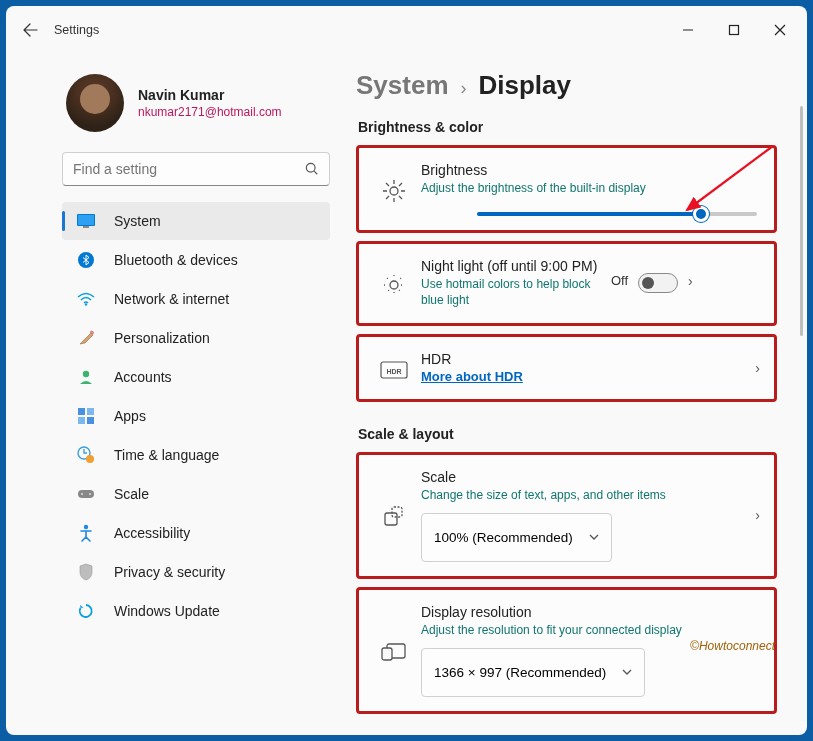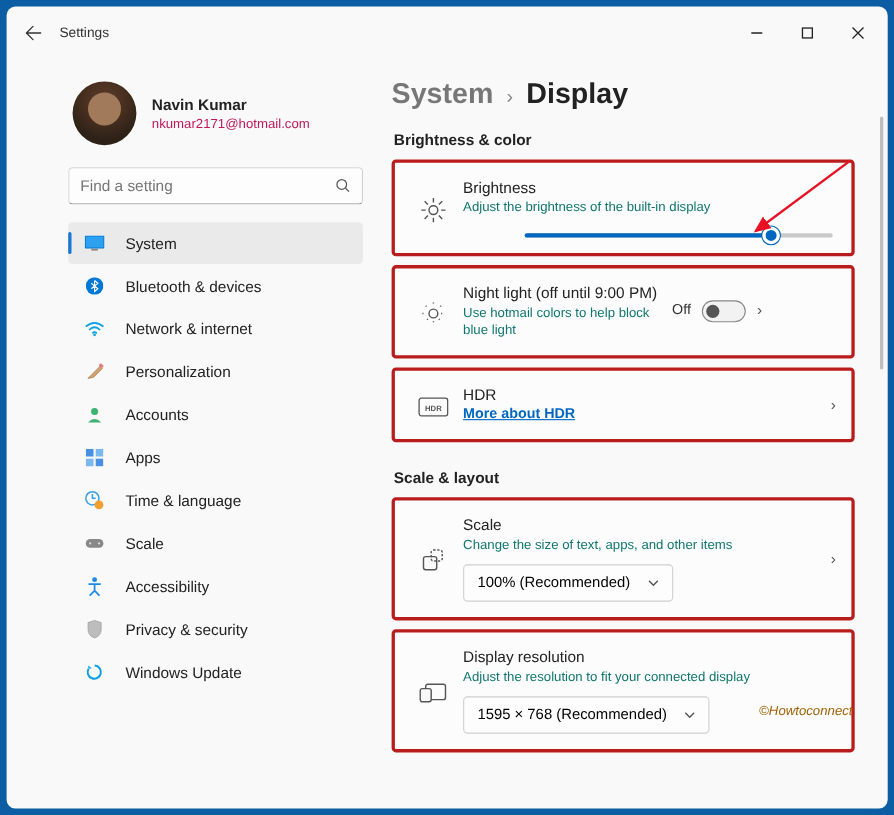--- a/index.html
+++ b/index.html
@@ -40,21 +40,21 @@
 .card .cright { display:flex; align-items:flex-start; gap:10px; margin-left:10px; align-self:center; }
 .chevron-right { color:#555; font-size:14px; }
 .slider-row { margin-top:16px; display:flex; align-items:center; }
 .slider { position:relative; width: 280px; height:4px; background:#c9c9c9; border-radius:2px; margin-left:56px; }
 .slider .fill { position:absolute; left:0; top:0; bottom:0; width:80%; background:#0067c0; border-radius:2px; }
 .slider .thumb { position:absolute; top:50%; left:80%; width:16px; height:16px; background:#0067c0; border:3px solid #fff; box-shadow:0 0 0 1px #0067c0; border-radius:50%; transform:translate(-50%,-50%); }
 .toggle { width:40px; height:20px; border-radius:10px; border:1px solid #888; background:#f2f2f2; position:relative; }
 .toggle .knob { position:absolute; left:3px; top:3px; width:12px; height:12px; background:#555; border-radius:50%; }
 .toggle-label { font-size:13px; color:#333; }
 .link { color:#0067c0; font-size:13px; font-weight:600; }
-.selectbox { margin-top:10px; display:inline-flex; align-items:center; border:1px solid #d0d0d0; background:#fdfdfd; border-radius:4px; height:34px; padding:0 12px; font-size:13.5px; gap:16px; cursor:pointer; }
+.selectbox { margin-top:10px; display:inline-flex; align-items:center; border:1px solid #d0d0d0; background:#fdfdfd; border-radius:4px; height:49px; padding:0 12px; font-size:13.5px; gap:16px; cursor:pointer; }
 .arrow-annot { position:absolute; pointer-events:none; }
 .watermark { position:absolute; right:32px; bottom:82px; color:#a16207; font-size:12px; font-style:italic; }
 .scroll-thumb { position:absolute; right:4px; top:100px; width:3px; height:230px; background:#bfbfbf; border-radius:2px; }
 svg { display:block; }
 </style>
 </head>
 <body>
 
 <div class="window">
 <div class="frame">
@@ -329,21 +329,21 @@
         <div class="cicon" style="align-self:center;">
           <svg width="26" height="20" viewBox="0 0 26 20">
                 <rect x="6" y="2" width="18" height="14" rx="2" stroke="#555" stroke-width="1.3" fill="none"></rect>
                 <rect x="1" y="6" width="10" height="12" rx="2" stroke="#555" stroke-width="1.3" fill="#f9f9f9"></rect>
               </svg>
         </div>
         <div class="cbody">
           <div class="ctitle">Display resolution</div>
           <div class="cdesc">Adjust the resolution to fit your connected display</div>
           <div class="selectbox">
-            <span>1595 × 768 (Recommended)</span>
+            <span>1366 × 997 (Recommended)</span>
             <svg width="10" height="6">
                   <path d="M1 1 L5 5 L9 1" stroke="#555" stroke-width="1.3" fill="none"></path>
                 </svg>
           </div>
         </div>
       </div>
 
       <div class="watermark">©Howtoconnect</div>
     </main>
   </div>

